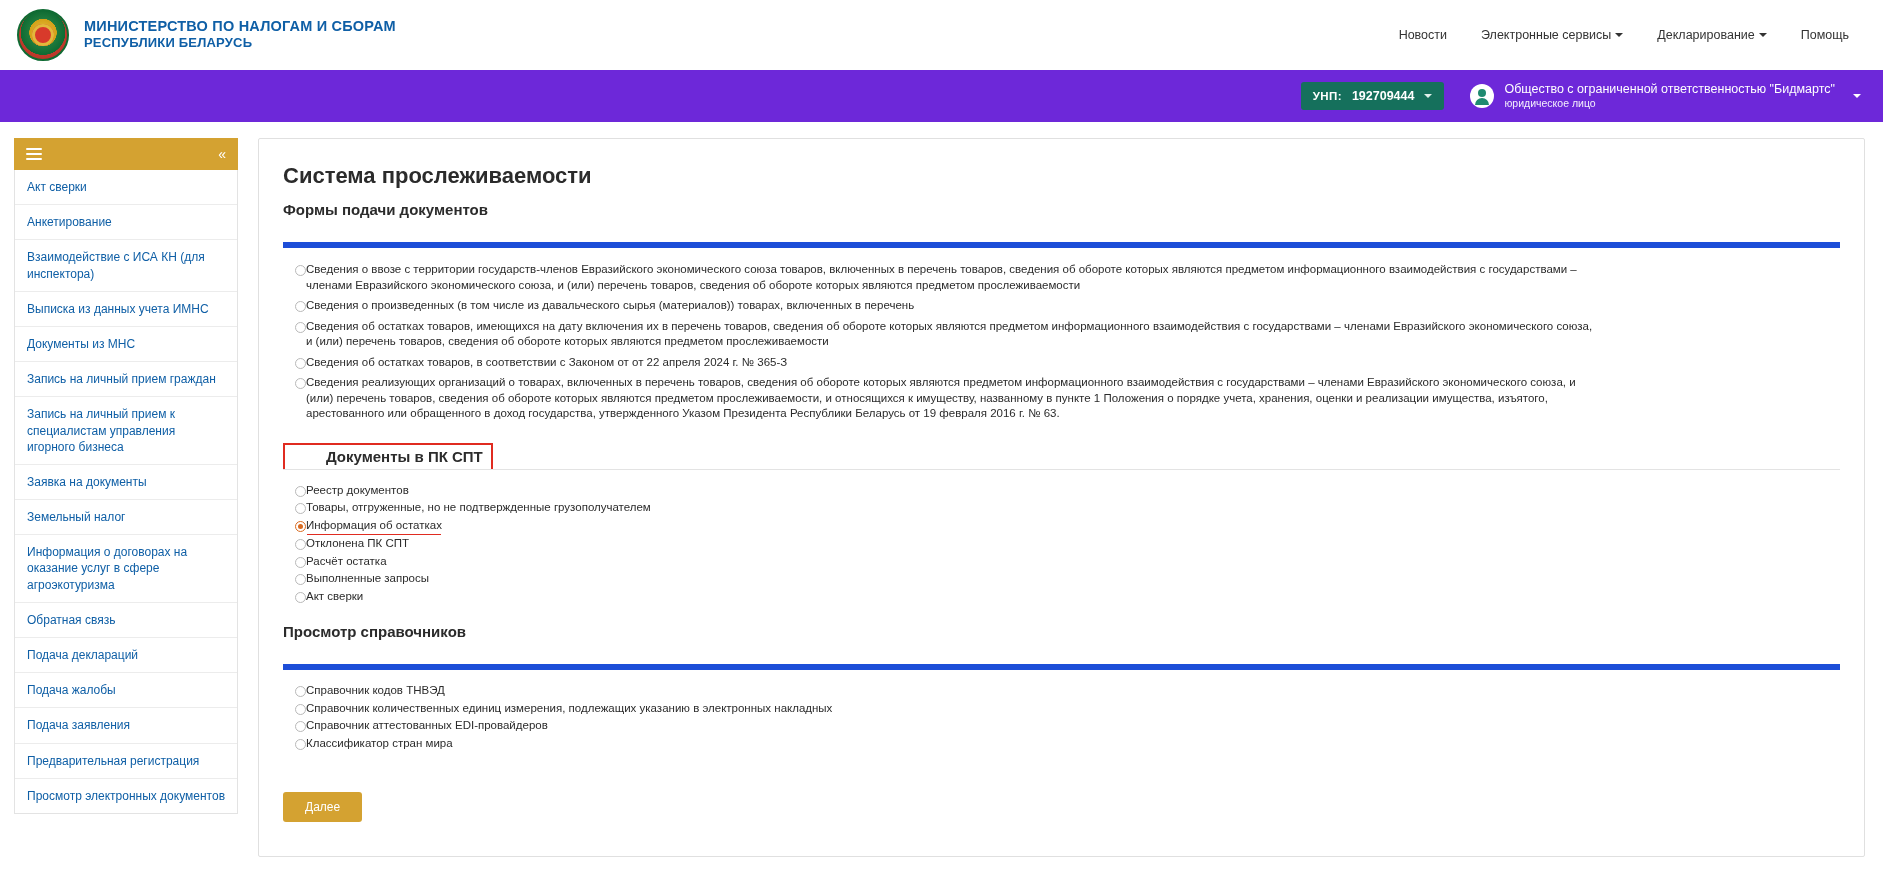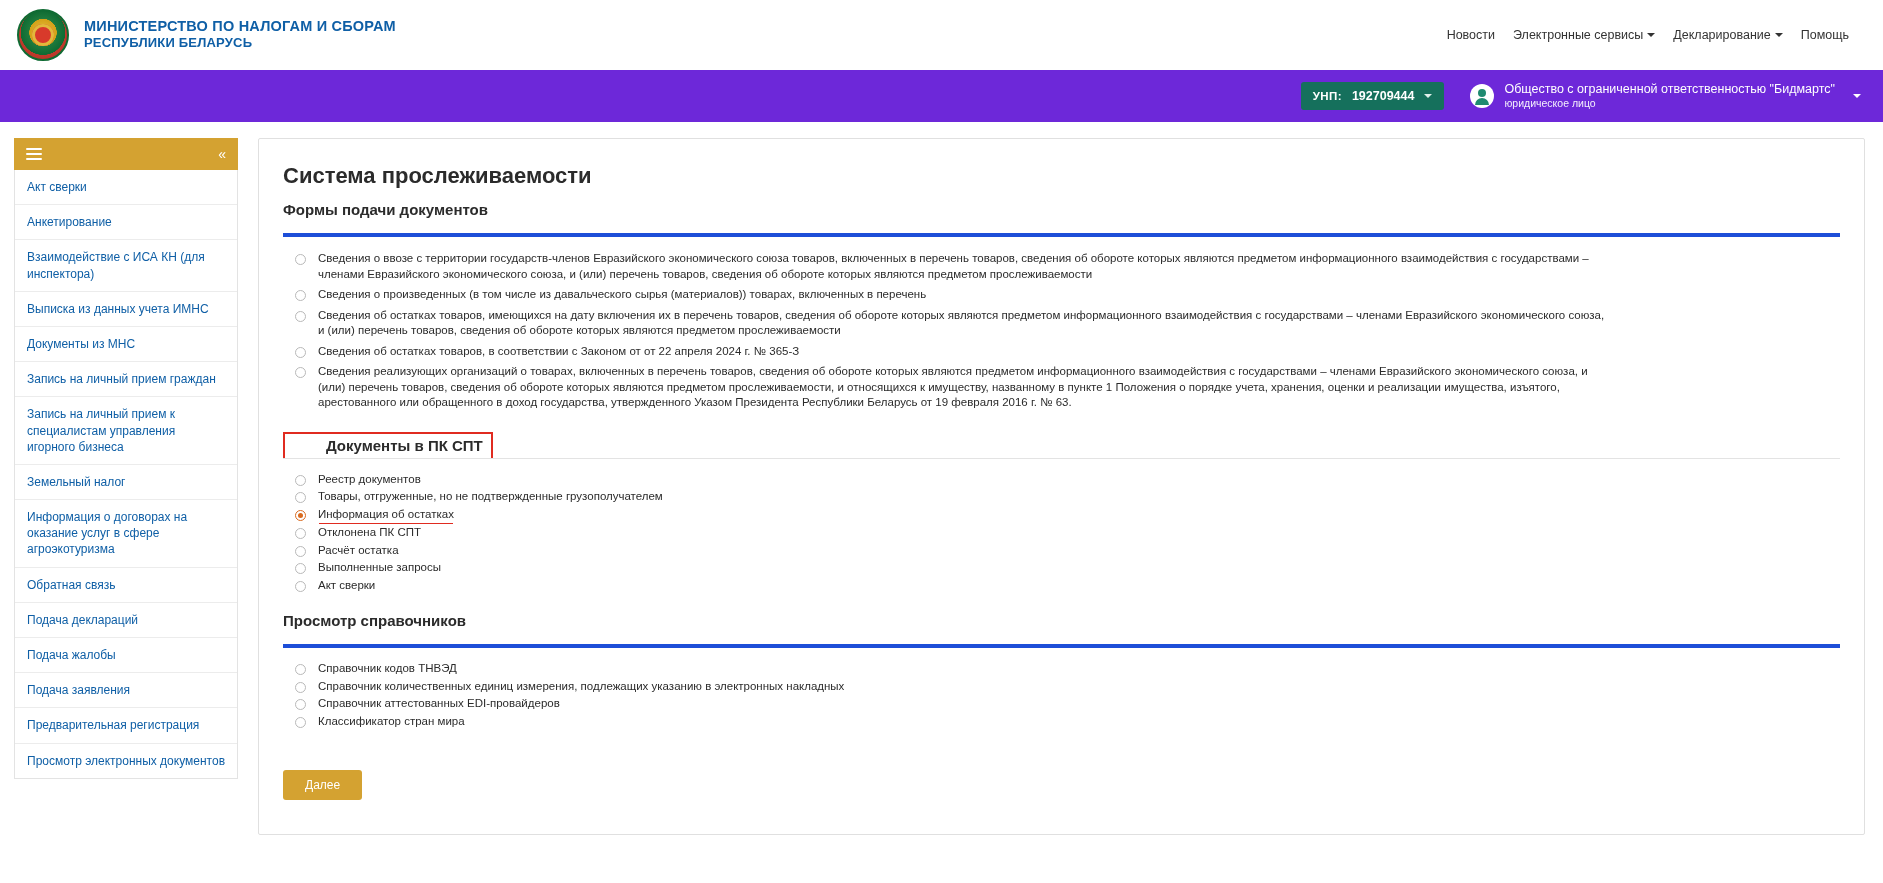--- a/index.html
+++ b/index.html
@@ -30,21 +30,21 @@
     content: "";
     position: absolute; left: 50%; top: 50%;
     width: 22px; height: 22px; margin: -11px 0 0 -11px;
     border-radius: 50%;
     background: #d83a2b;
     box-shadow: inset 0 0 0 3px #e2b93b;
   }
   .org-title { margin-left: 12px; line-height: 1.25; }
   .org-title .l1 { font-size: 14.5px; font-weight: bold; color: #0f5fa6; letter-spacing: .2px; }
   .org-title .l2 { font-size: 13px; font-weight: bold; color: #0f5fa6; letter-spacing: .2px; }
-  .topnav { margin-left: auto; display: flex; align-items: center; gap: 18px; }
+  .topnav { margin-left: auto; display: flex; align-items: center; gap: 34px; }
   .topnav a {
     font-size: 12.5px; color: #333333; text-decoration: none; white-space: nowrap;
   }
   .caret-down { display: inline-block; margin-left: 4px; border-left: 4px solid transparent; border-right: 4px solid transparent; border-top: 4px solid #333; vertical-align: middle; }
 
   
   .greenband {
     height: 52px; background: #6d28d9;
     display: flex; align-items: center; justify-content: flex-end;
     padding-right: 22px; color: #ffffff;
@@ -96,32 +96,32 @@
 
   
   .main { flex: 1; padding-right: 18px; border-radius: 9px; }
   .card {
     border: 1px solid #e0e0e0; background: #fff; border-radius: 2px;
     padding: 20px 24px 34px 24px; min-height: 626px;
   }
   .page-title { font-size: 22px; font-weight: bold; color: #2b2b2b; margin: 4px 0 12px 0; }
   .section-h {
     font-size: 15px; font-weight: bold; color: #2b2b2b;
-    padding-bottom: 15px; border-bottom: 4px solid #1d4ed8; margin: 0 0 12px 0;
+    padding-bottom: 24px; border-bottom: 6px solid #1d4ed8; margin: 0 0 12px 0;
   }
   .section-h.boxed {
     display: inline-block; border: 2px solid #e02b20; padding: 3px 8px 4px 8px;
     border-bottom: 2px solid #e02b20; margin-bottom: 10px;
   }
   .section-h-row { border-bottom: 1px solid #e3e3e3; margin-bottom: 12px; }
   .section-h-row .section-h { border-bottom: none; margin-bottom: 0; padding-left: 41px; }
 
   .opt-list { margin: 0 0 18px 0; }
   .opt {
-    display: flex; align-items: flex-start; gap: 12px;
+    display: flex; align-items: flex-start; 
     padding: 2px 0 3px 12px; font-size: 11.5px; color: #2b2b2b; line-height: 1.35;
   }
   .radio {
     width: 11px; height: 11px; border-radius: 50%;
     border: 1px solid #b9b9b9; background: #fff; flex: 0 0 11px; margin-top: 3px;
   }
   .radio.checked { border-color: #d96a1f; }
   .radio.checked::after {
     content: ""; display: block; width: 5px; height: 5px; border-radius: 50%;
     background: #d96a1f; margin: 2px auto 0 auto;
@@ -186,20 +186,21 @@
         <span class="collapse-ico">«</span>
       </div>
       <div class="sb-list" id="sidebar-list">
           <div class="sb-item"><span>Акт сверки</span></div>
           <div class="sb-item"><span>Анкетирование</span></div>
           <div class="sb-item"><span>Взаимодействие с ИСА КН (для инспектора)</span></div>
           <div class="sb-item"><span>Выписка из данных учета ИМНС</span></div>
           <div class="sb-item"><span>Документы из МНС</span></div>
           <div class="sb-item"><span>Запись на личный прием граждан</span></div>
           <div class="sb-item"><span>Запись на личный прием к специалистам управления игорного бизнеса</span></div>
+          <div class="sb-item"><span>Заявка на документы</span></div>
           <div class="sb-item"><span>Земельный налог</span></div>
           <div class="sb-item"><span>Информация о договорах на оказание услуг в сфере агроэкотуризма</span></div>
           <div class="sb-item"><span>Обратная связь</span></div>
           <div class="sb-item"><span>Подача деклараций</span></div>
           <div class="sb-item"><span>Подача жалобы</span></div>
           <div class="sb-item"><span>Подача заявления</span></div>
           <div class="sb-item"><span>Предварительная регистрация</span></div>
           <div class="sb-item"><span>Просмотр электронных документов</span></div>
         </div>
     </div>

